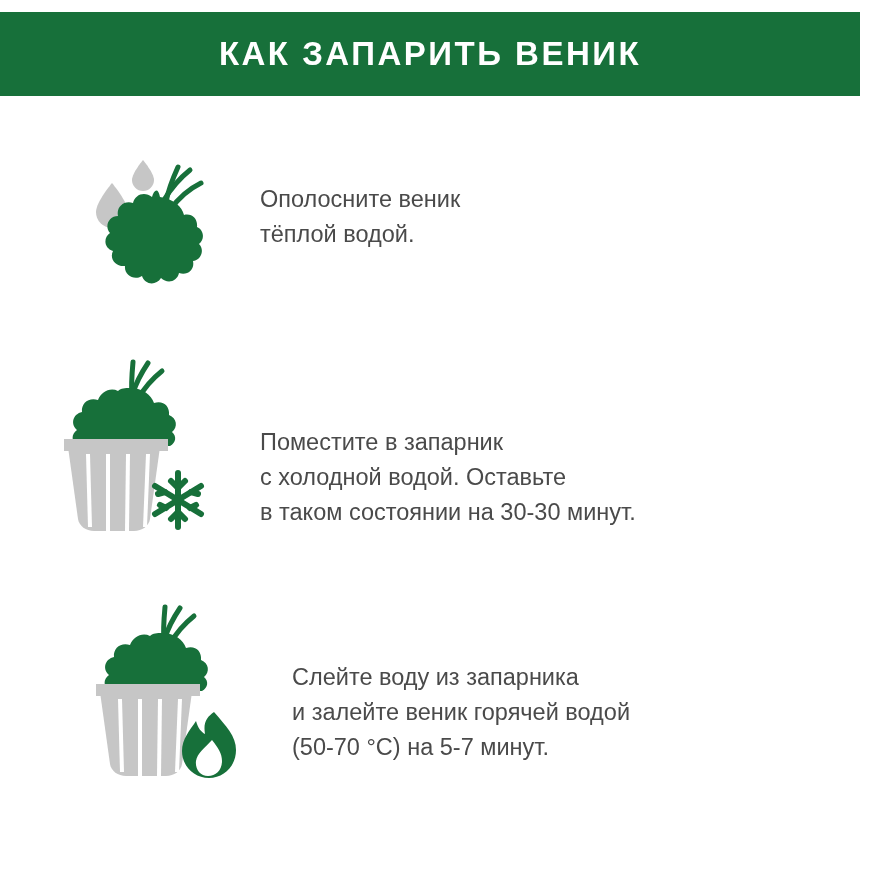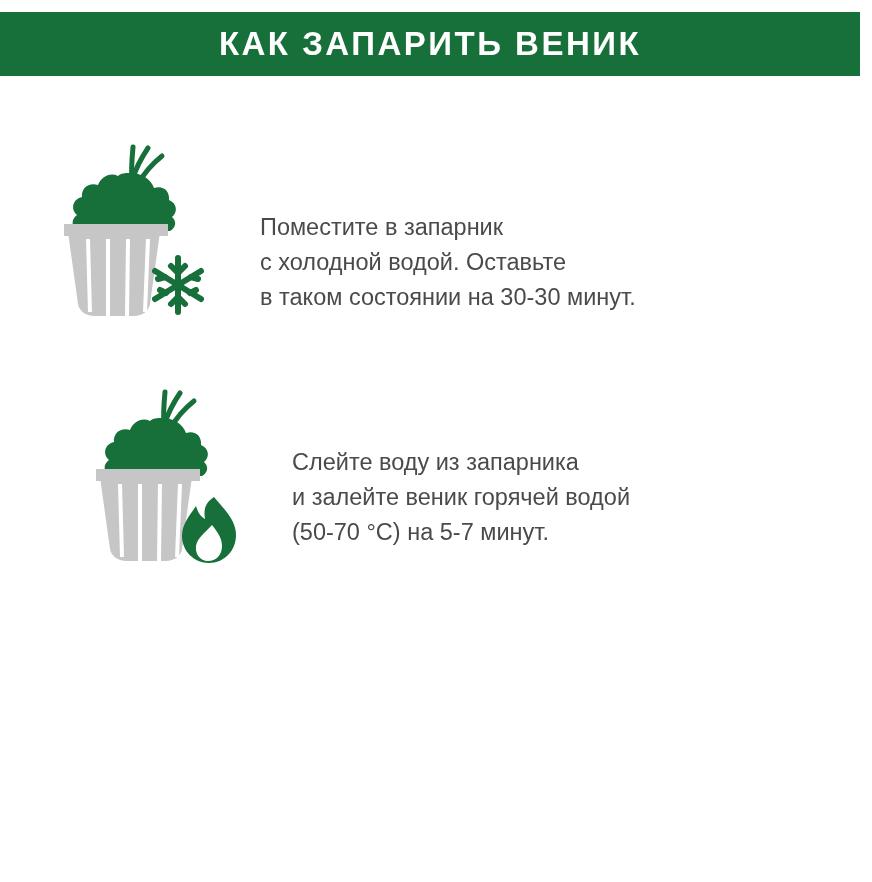--- a/index.html
+++ b/index.html
@@ -18,21 +18,21 @@
     width: 872px;
     height: 882px;
     background: #ffffff;
   }
   
   .header-bar {
     position: absolute;
     left: 0;
     top: 12px;
     width: 860px;
-    height: 64px;
+    height: 84px;
     background: #17703a;
     display: flex;
     align-items: center;
     justify-content: center;
   }
   .header-title {
     color: #ffffff;
     font-size: 33px;
     font-weight: bold;
     letter-spacing: 2.5px;
@@ -87,20 +87,51 @@
 <body>
 
 <div class="poster">
 
   <div class="header-bar">
     <div class="header-title">КАК ЗАПАРИТЬ ВЕНИК</div>
   </div>
 
   <div class="steps">
 
+    <div class="step step-1">
+      <div class="step-icon">
+        <svg class="icon-svg" width="180" height="170" viewBox="0 0 180 170">
+
+          <path d="M103 15 c0 0 -11 13 -11 20 a11 11 0 0 0 22 0 c0 -7 -11 -20 -11 -20 z" fill="#c6c6c6"></path>
+          <path d="M72 38 c0 0 -16 19 -16 29 a16 16 0 0 0 32 0 c0 -10 -16 -29 -16 -29 z" fill="#c6c6c6"></path>
+
+          <path d="M150 25 c-10 8 -20 20 -26 30" stroke="#17703a" stroke-width="5" fill="none" stroke-linecap="round"></path>
+          <path d="M161 38 c-12 6 -24 17 -31 27" stroke="#17703a" stroke-width="5" fill="none" stroke-linecap="round"></path>
+          <path d="M138 22 c-5 11 -10 24 -12 35" stroke="#17703a" stroke-width="5" fill="none" stroke-linecap="round"></path>
+
+          <path d="M120 52
+                   c14 2 22 10 24 18
+                   c8 -2 14 4 13 12
+                   c7 3 8 12 2 17
+                   c6 6 2 16 -6 17
+                   c2 9 -6 15 -14 12
+                   c-2 9 -12 11 -18 5
+                   c-5 8 -16 7 -19 -2
+                   c-8 5 -18 -1 -17 -10
+                   c-9 1 -16 -7 -12 -15
+                   c-9 -3 -10 -13 -3 -18
+                   c-6 -7 -1 -17 8 -17
+                   c-2 -9 6 -16 15 -13
+                   c2 -9 12 -12 19 -6
+                   c2 -7 6 -10 8 0 z" fill="#17703a"></path>
+        </svg>
+      </div>
+      <div class="step-text">Ополосните веник
+тёплой водой.</div>
+    </div>
 
     <div class="step step-2">
       <div class="step-icon">
         <svg class="icon-svg" width="200" height="200" viewBox="0 0 200 200">
 
           <path d="M118 8 c-6 9 -12 20 -15 30" stroke="#17703a" stroke-width="5" fill="none" stroke-linecap="round"></path>
           <path d="M132 16 c-10 8 -19 19 -24 28" stroke="#17703a" stroke-width="5" fill="none" stroke-linecap="round"></path>
           <path d="M103 7 c-1 11 -2 24 -1 33" stroke="#17703a" stroke-width="5" fill="none" stroke-linecap="round"></path>
 
           <path d="M100 33

